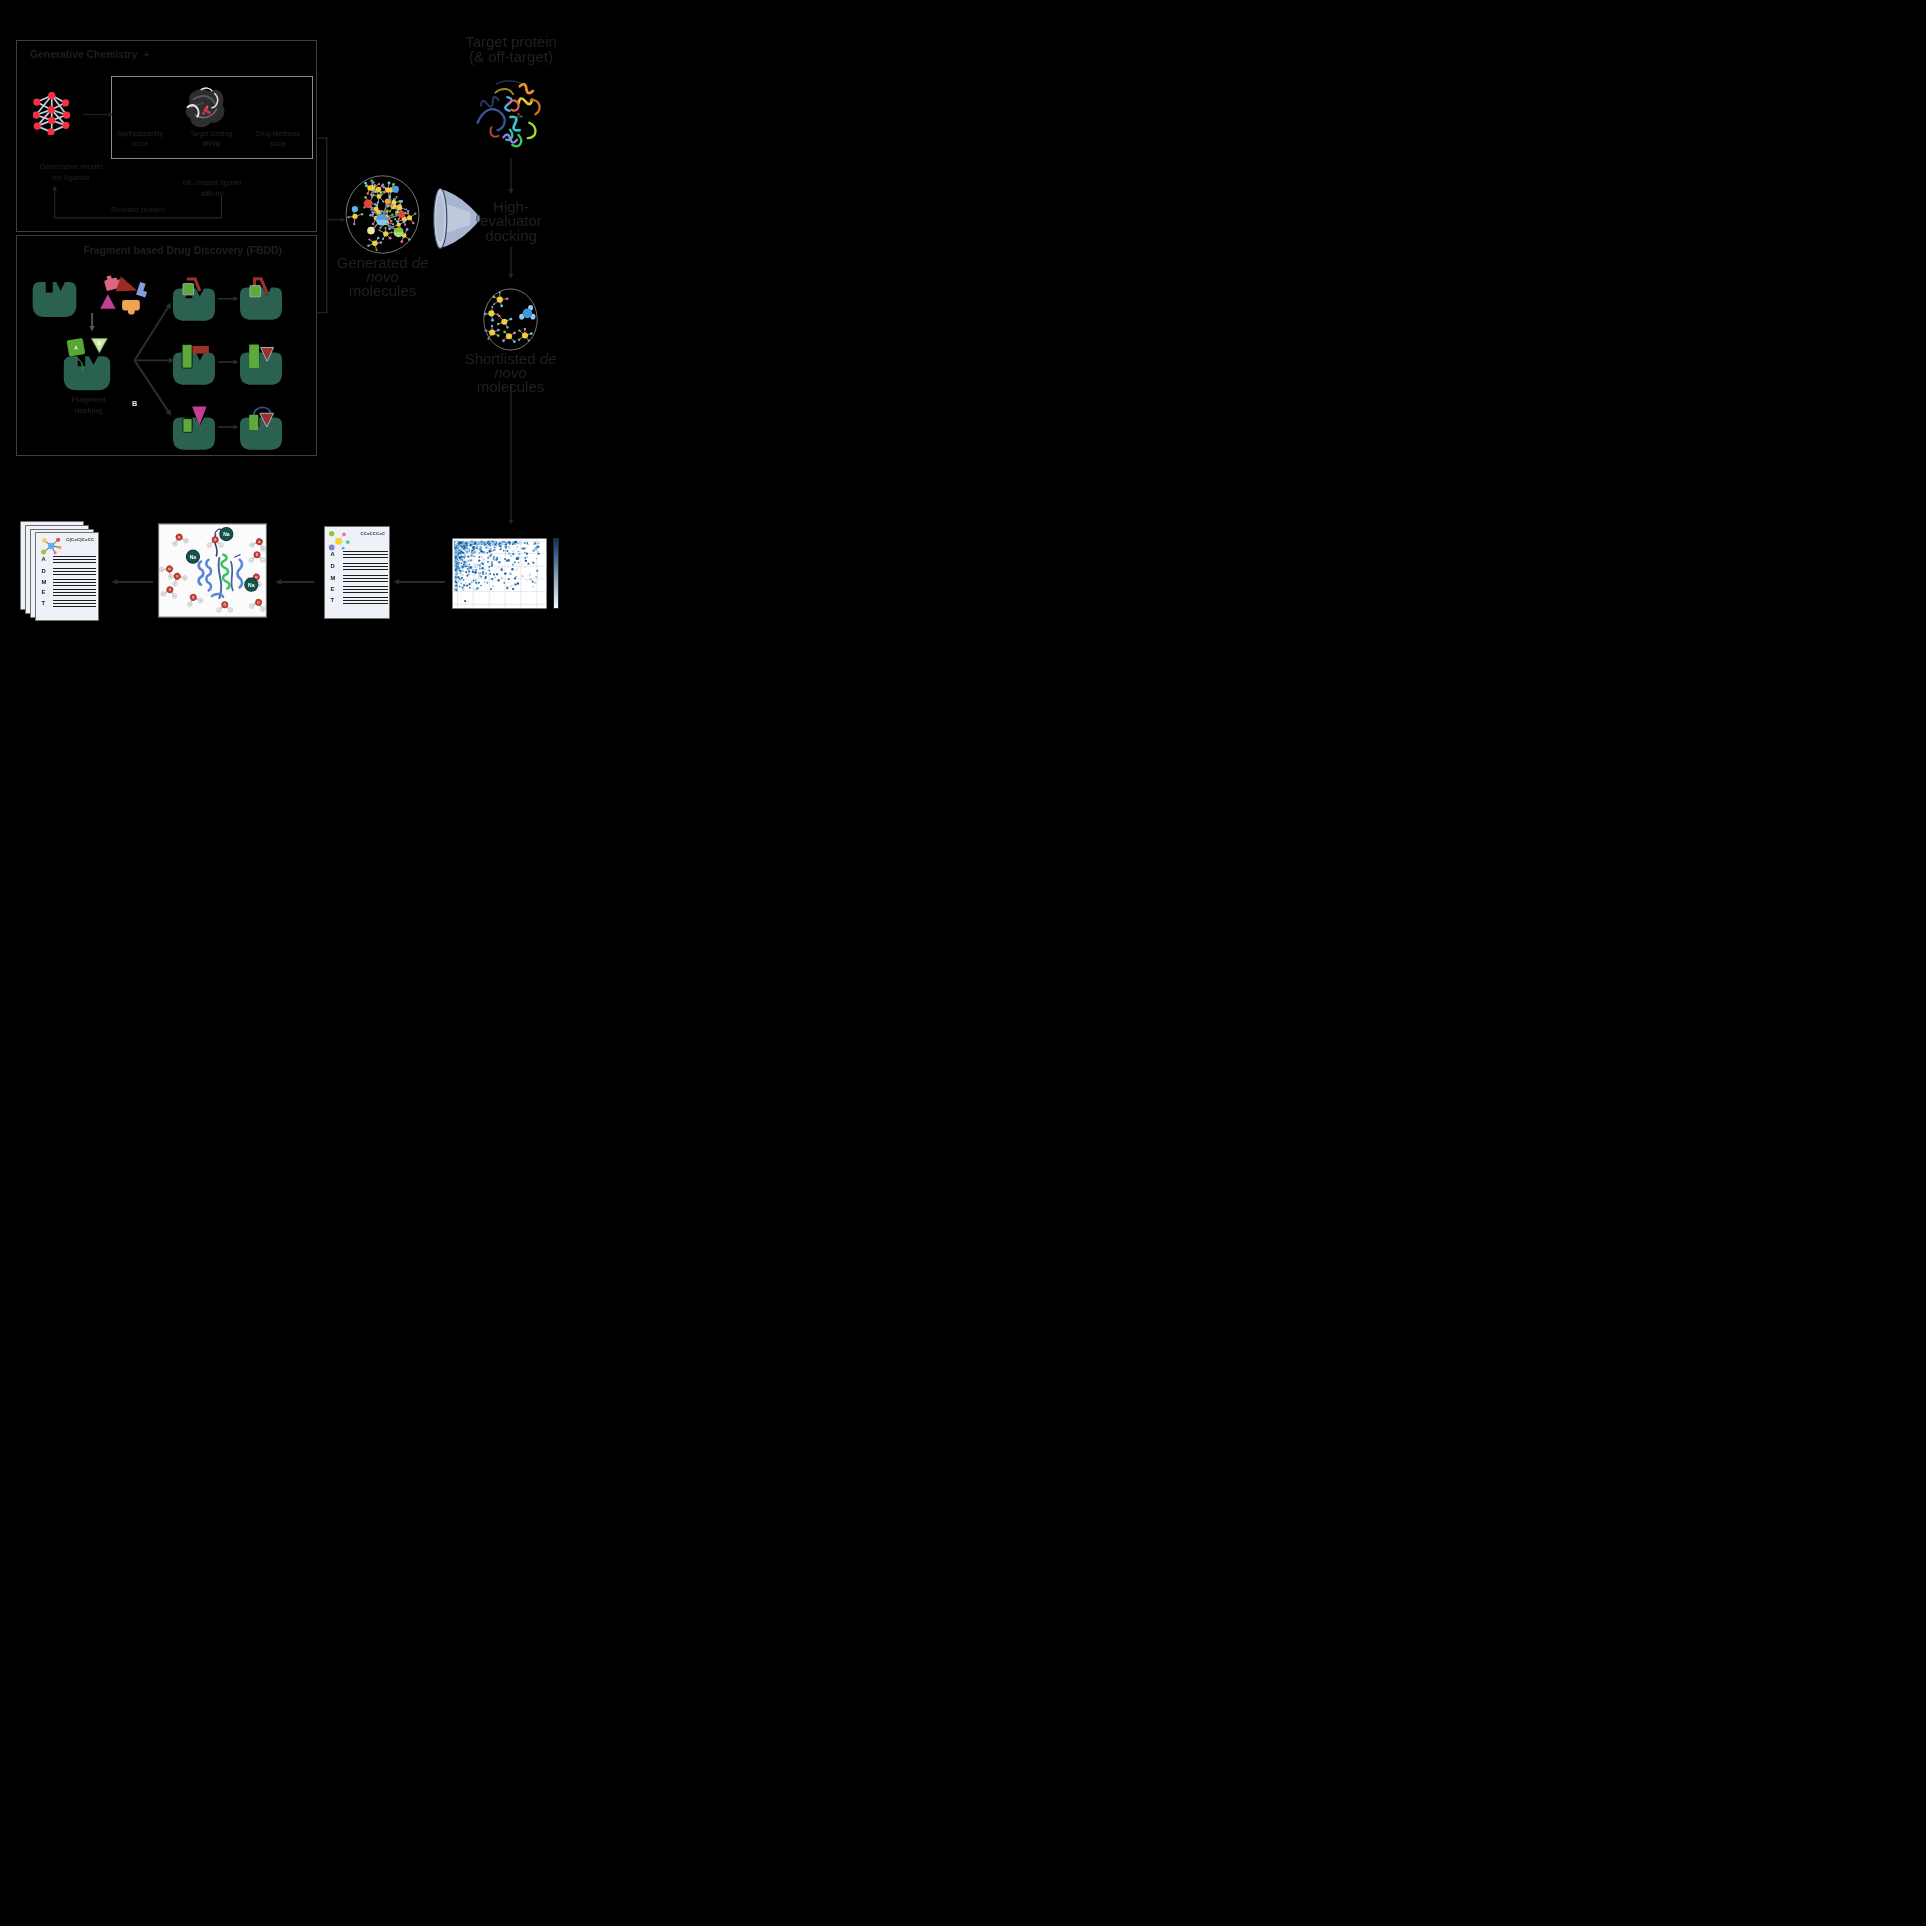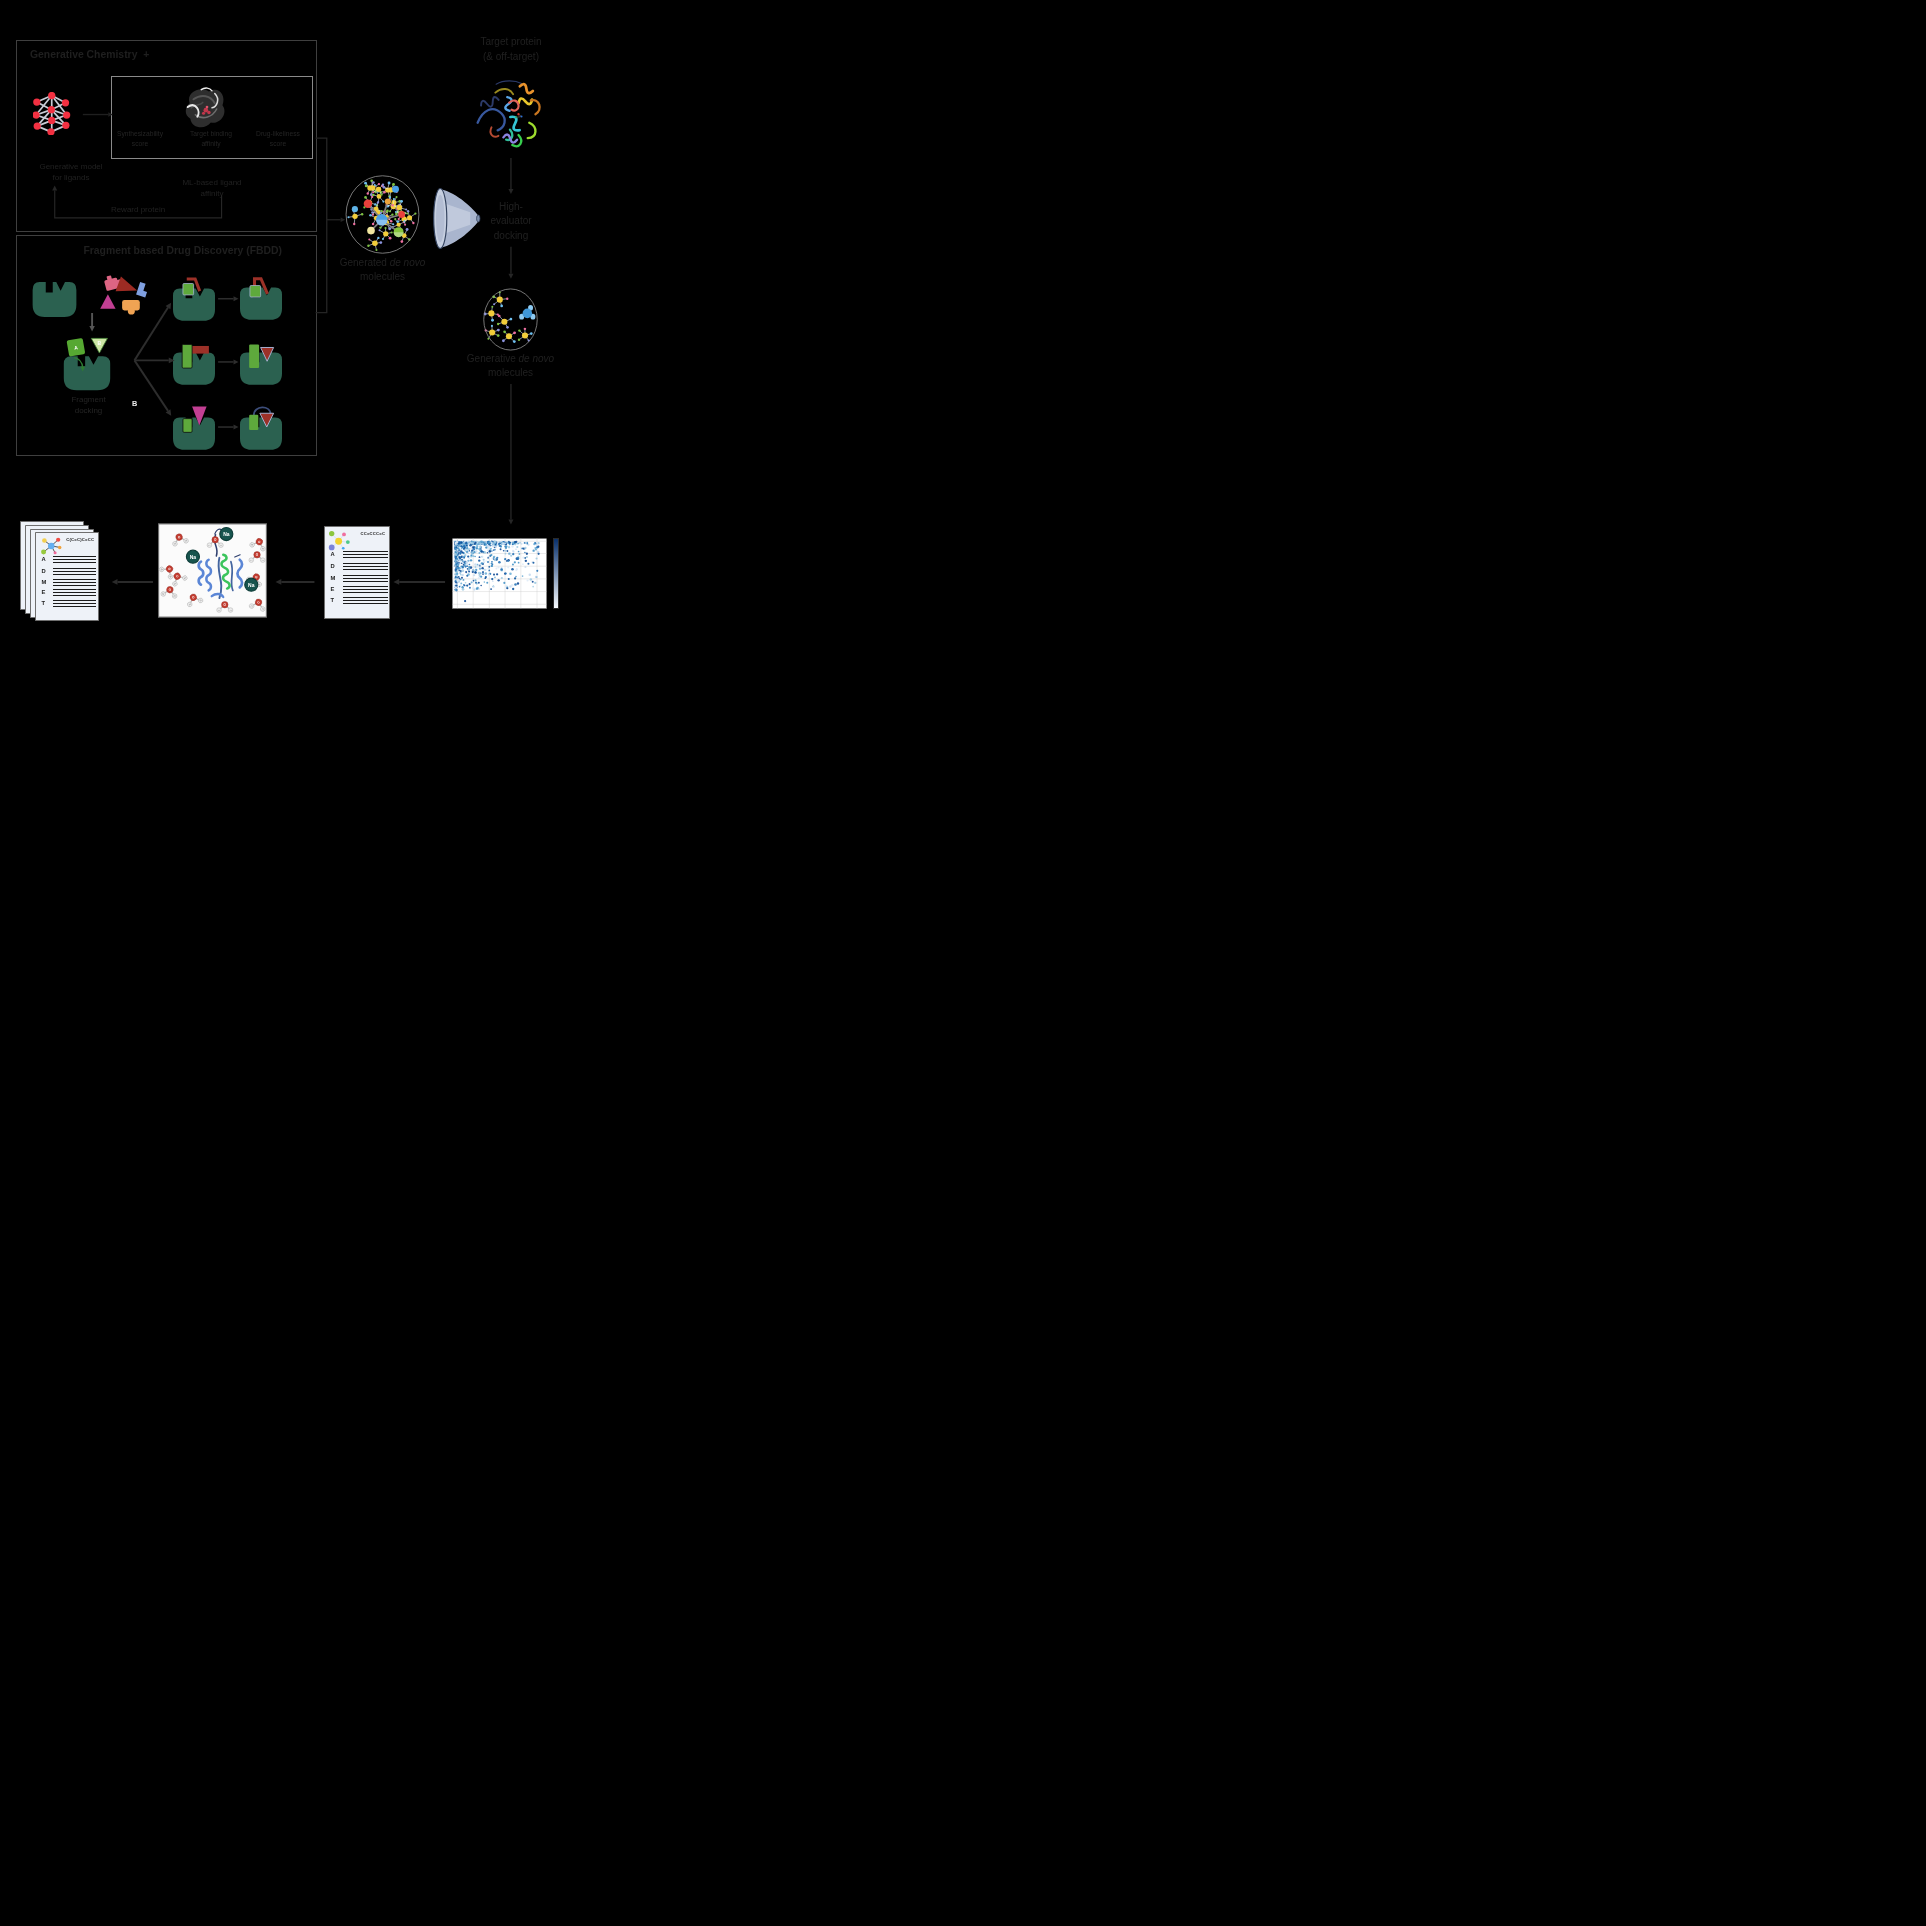--- a/index.html
+++ b/index.html
@@ -1,21 +1,21 @@
 <!DOCTYPE html>
 <html style="font-size:6.2px"><head>
 <meta charset="utf-8">
 <style>
   html,body{margin:0;padding:0;background:#000;}
   #canvas{position:relative;width:578px;height:636px;background:#000;overflow:hidden;
           font-family:"Liberation Sans", sans-serif;}
   .abs{position:absolute;}
   .box{position:absolute;border:0.8px solid #3f3f3f;background:transparent;}
   .box.inner{border:1.2px solid #8a8a8a;}
-  .biglabel{position:absolute;color:#202020;font-size:10px;line-height:14.3px;text-align:center;}
+  .biglabel{position:absolute;color:#202020;font-size:15px;line-height:14.3px;text-align:center;}
   .midlabel{position:absolute;color:#212121;font-size:8px;line-height:11.2px;text-align:center;}
   .scorelabel{position:absolute;color:#242424;font-size:6.7px;line-height:10px;text-align:center;}
   .paneltitle{position:absolute;color:#1f1f1f;font-size:10.4px;font-weight:bold;white-space:pre;}
   .panelletter{position:absolute;color:#ececec;font-size:7.3px;font-weight:600;}
   .page{position:absolute;background:#eef2f8;border:0.8px solid #6f6f6f;border-radius:0.8px;}
   .smiles{position:absolute;font-size:4.2px;font-weight:bold;color:#141414;letter-spacing:0.2px;}
   .admet-letter{position:absolute;left:0;top:0;font-size:5.8px;font-weight:600;color:#222;}
   .admet-line{position:absolute;height:0.8px;background:#1c1c1c;}
   .colorbar{position:absolute;border:0.4px solid #2a2a2a;}
   svg{display:block;}
@@ -342,21 +342,21 @@
         <line x1="116" y1="66" x2="130.72243186433545" y2="74.5" stroke="#8a8a8a" stroke-width="4.5"></line>
         <ellipse cx="130.72243186433545" cy="74.5" rx="6.5" ry="7.5" fill="#8fcbf2"></ellipse>
         <line x1="116" y1="66" x2="101.27756813566454" y2="74.5" stroke="#8a8a8a" stroke-width="4.5"></line>
         <ellipse cx="101.27756813566454" cy="74.5" rx="6.5" ry="7.5" fill="#8fcbf2"></ellipse>
         <circle cx="116" cy="66" r="12.5" fill="#3f97d8"></circle>
       </g>
       <ellipse cx="72" cy="82" rx="70" ry="80" fill="none" stroke="#9a9a9a" stroke-width="2"></ellipse>
     </svg>
 
   <div class="biglabel" style="left:449px;top:352px;width:123px;line-height:14px;">
-    <div><span>Generative </span><span class="it">de novo</span></div>
+    <div><span>Shortlisted </span><span class="it">de novo</span></div>
     <div>molecules</div>
   </div>
 
   <svg class="abs" id="gen-circle" style="left:345px;top:175px;" width="75" height="79" viewBox="0 0 194 206">
       <g>
         <g stroke="#e9f0fc" stroke-width="1.6">
           <line x1="98.87130835663993" y1="108.14179829386994" x2="108.01350847611305" y2="96.10332843562219"></line>
           <line x1="98.87130835663993" y1="108.14179829386994" x2="114.69360404422544" y2="114.2706877386828"></line>
           <line x1="98.87130835663993" y1="108.14179829386994" x2="95.98230283002157" y2="124.70789018182535"></line>
           <line x1="98.87130835663993" y1="108.14179829386994" x2="83.73577577664535" y2="111.57627127050685"></line>

